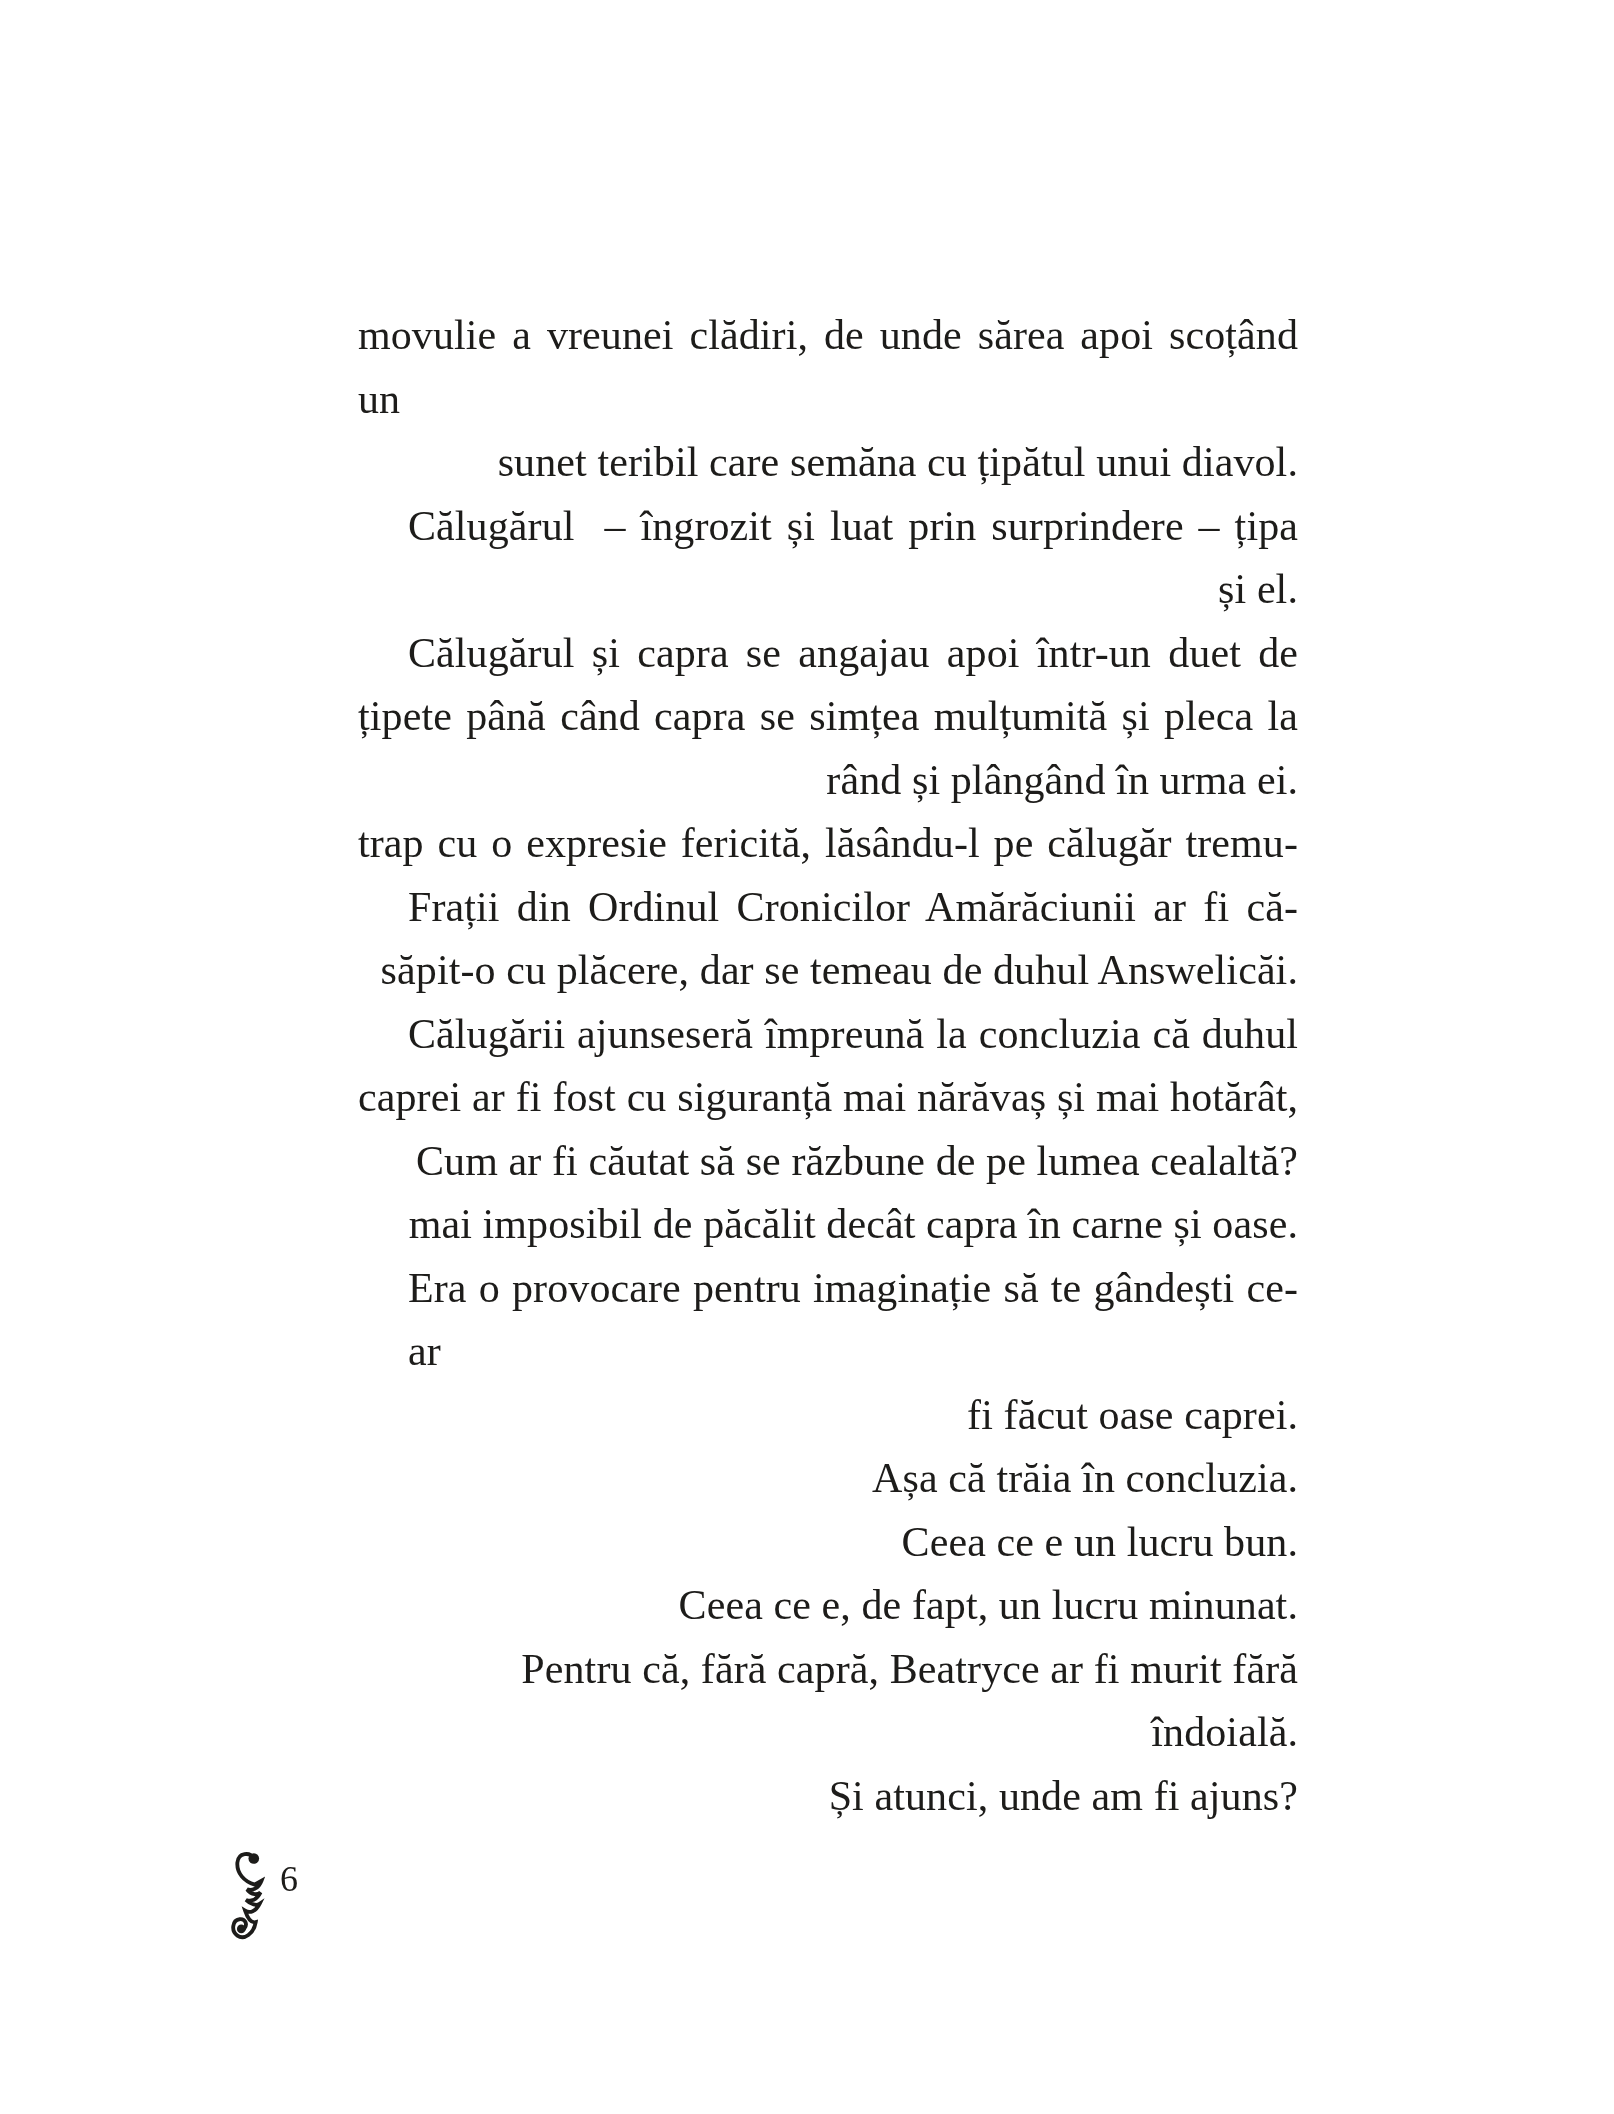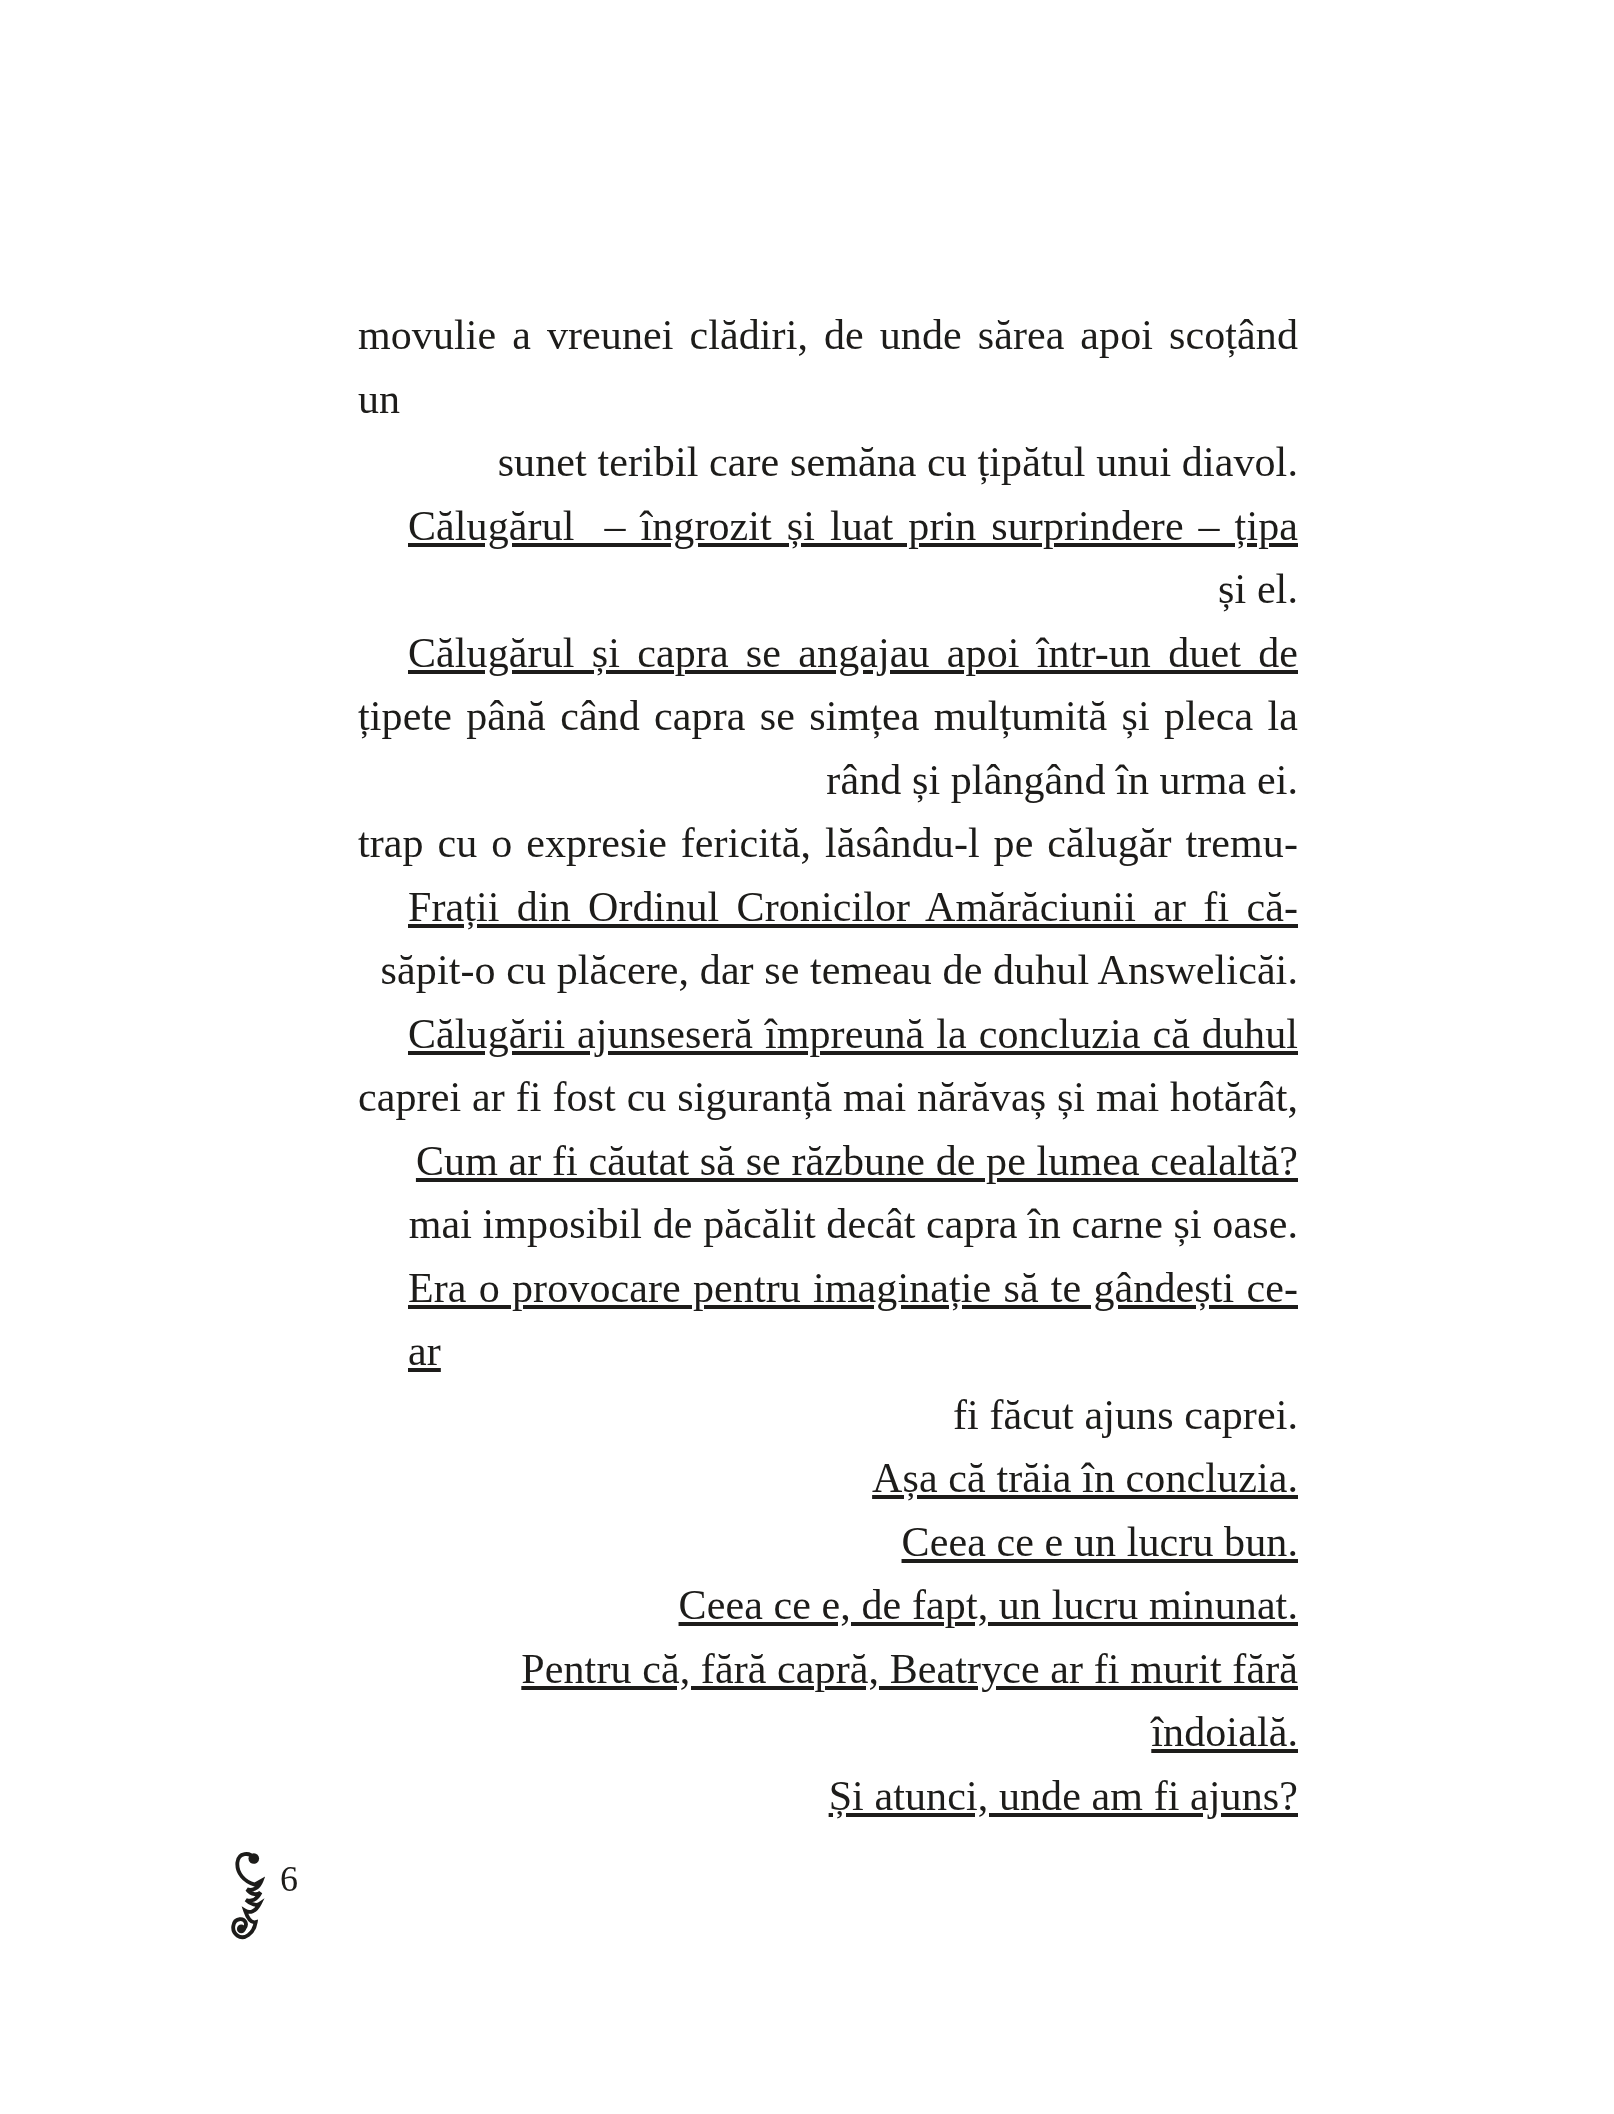--- a/index.html
+++ b/index.html
@@ -35,21 +35,20 @@
     letter-spacing: 0.1px;
     white-space: normal;
     text-align: right;
   }
   .line.justify {
     text-align: justify;
     text-align-last: justify;
   }
   .line.indent {
     padding-left: 50px;
-    text-decoration: underline;
   }
   .footer {
     position: absolute;
     left: 226px;
     top: 1843px;
     width: 120px;
     height: 120px;
   }
   .ornament {
     position: absolute;
@@ -87,21 +86,21 @@
       <p class="line justify">țipete până când capra se simțea mulțumită și pleca la</p>
       <p class="line">rând și plângând în urma ei.</p>
       <p class="line justify">trap cu o expresie fericită, lăsându-l pe călugăr tremu-</p>
       <p class="line indent justify">Frații din Ordinul Cronicilor Amărăciunii ar fi că-</p>
       <p class="line">săpit-o cu plăcere, dar se temeau de duhul Answelicăi.</p>
       <p class="line indent justify">Călugării ajunseseră împreună la concluzia că duhul</p>
       <p class="line justify">caprei ar fi fost cu siguranță mai nărăvaș și mai hotărât,</p>
       <p class="line indent">Cum ar fi căutat să se răzbune de pe lumea cealaltă?</p>
       <p class="line">mai imposibil de păcălit decât capra în carne și oase.</p>
       <p class="line indent justify">Era o provocare pentru imaginație să te gândești ce-ar</p>
-      <p class="line">fi făcut ajuns caprei.</p>
+      <p class="line">fi făcut oase caprei.</p>
       <p class="line indent">Așa că trăia în concluzia.</p>
       <p class="line indent">Ceea ce e un lucru bun.</p>
       <p class="line indent">Ceea ce e, de fapt, un lucru minunat.</p>
       <p class="line indent">Pentru că, fără capră, Beatryce ar fi murit fără îndoială.</p>
       <p class="line indent">Și atunci, unde am fi ajuns?</p>
     </main>
 
   <footer class="footer">
     <span class="ornament">
       <svg viewBox="0 0 44 110" xmlns="http://www.w3.org/2000/svg" aria-hidden="true">

